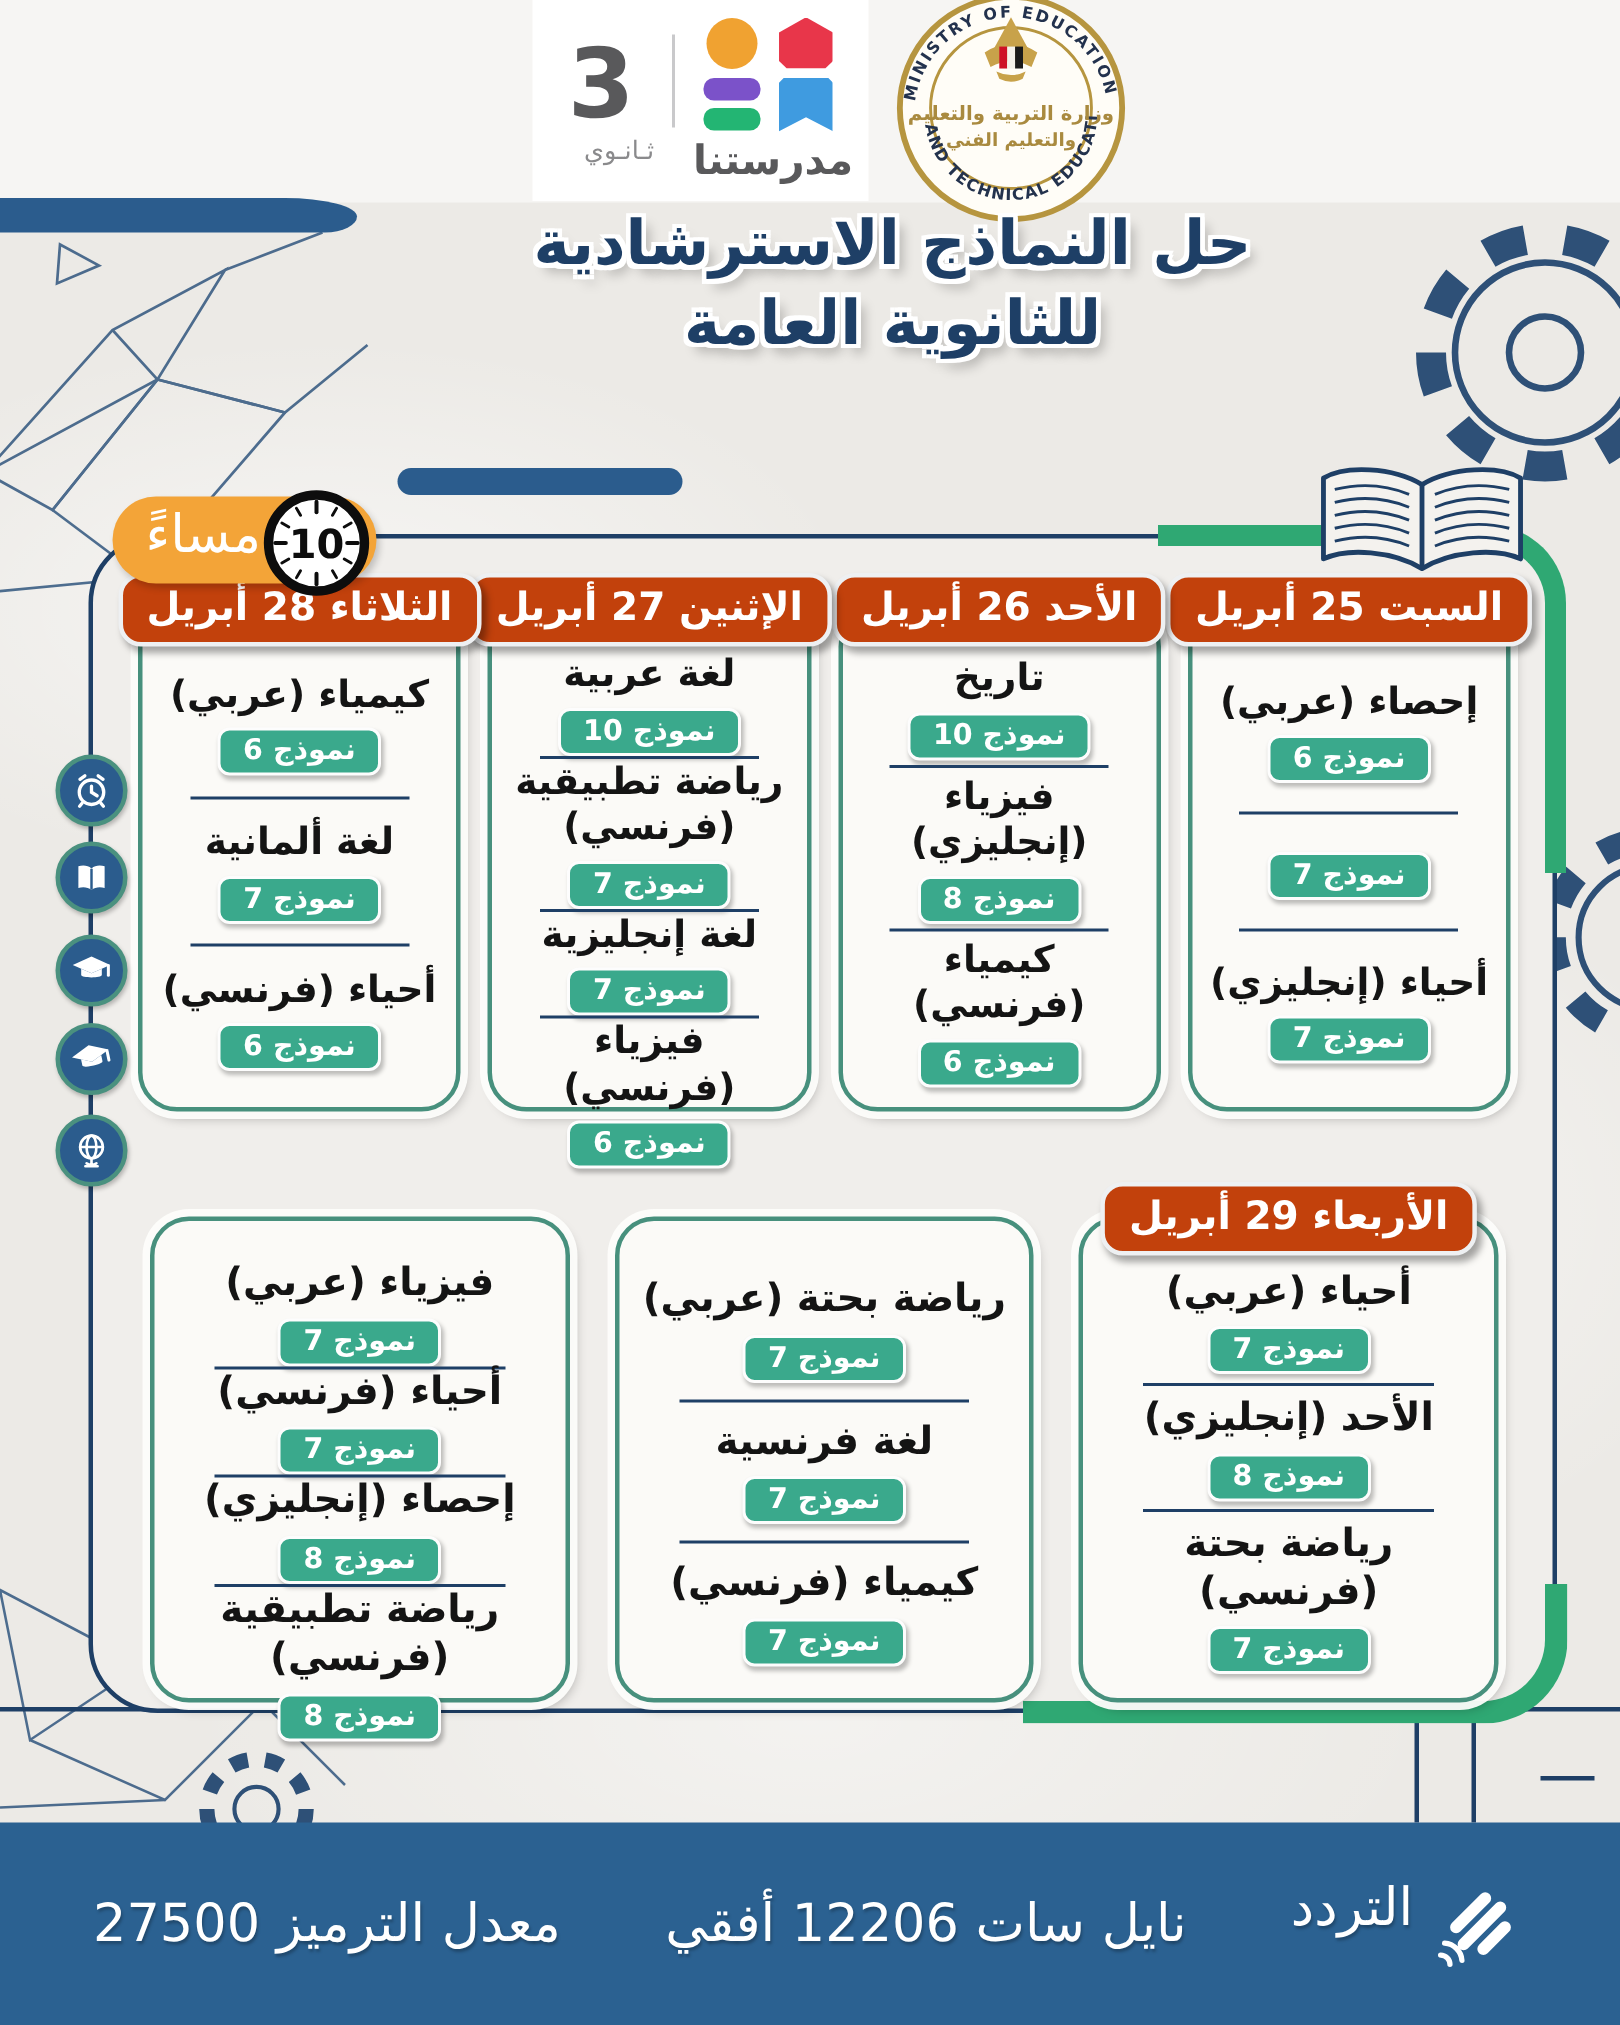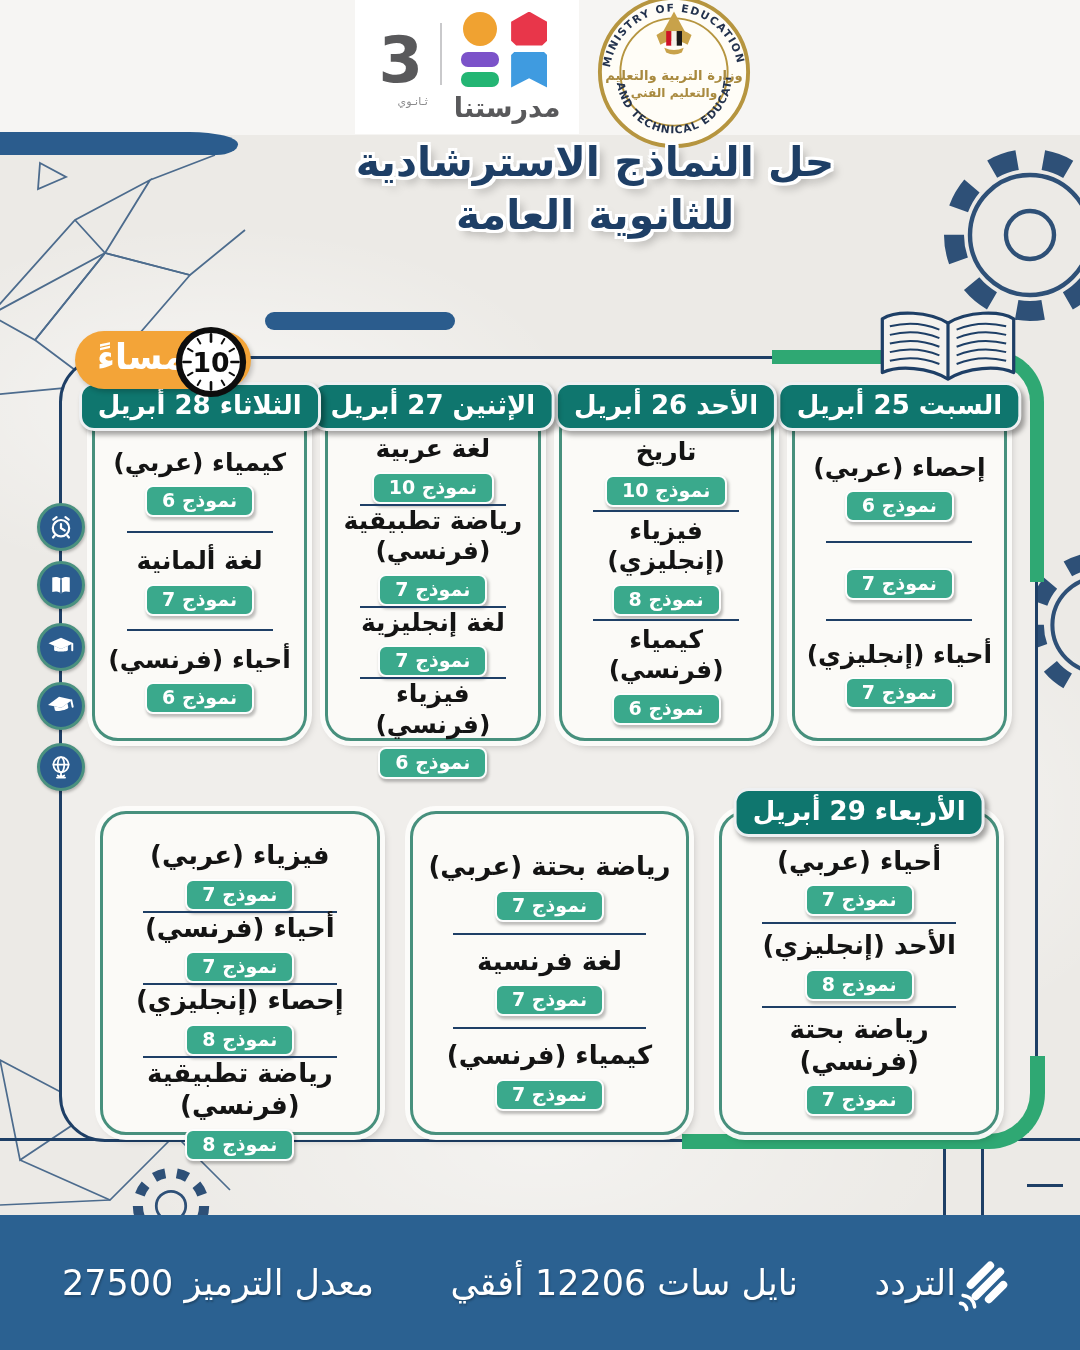--- a/index.html
+++ b/index.html
@@ -13,21 +13,21 @@
       #eceae6;
   }
   .abs{position:absolute;}
   
   .top-band{left:0;top:0;width:1080px;height:135px;background:#f6f5f3;}
   .swoosh{left:0;top:132px;width:238px;height:23px;background:#2b5c8d;
           border-top-right-radius:90px 23px;border-bottom-right-radius:40px 20px;}
   .logo-box{left:355px;top:0;width:224px;height:134px;background:#ffffff;display:flex;justify-content:center;align-items:center;gap:10px;}
   .logo-left{display:flex;flex-direction:column;align-items:center;line-height:1;}
   .logo-three{font-size:64px;font-weight:bold;color:#59595b;}
-  .logo-level{font-size:11px;color:#8a8a8c;letter-spacing:4px;margin-top:4px;margin-left:24px;}
+  .logo-level{font-size:17px;color:#8a8a8c;letter-spacing:4px;margin-top:4px;margin-left:24px;}
   .logo-divider{width:2px;height:62px;background:#c9c9cb;margin:0 2px 26px 2px;}
   .logo-right{display:flex;flex-direction:column;align-items:center;}
   .shape-grid{position:relative;width:92px;height:76px;}
   .sh{position:absolute;}
   .sh-circle{left:2px;top:0;width:34px;height:34px;border-radius:50%;background:#f0a231;}
   .sh-house{left:50px;top:0;width:36px;height:34px;background:#e8364a;
             clip-path:polygon(50% 0,100% 30%,100% 86%,86% 100%,14% 100%,0 86%,0 30%);}
   .sh-purple{left:0;top:40px;width:38px;height:15px;border-radius:7px;background:#7b52c9;}
   .sh-green{left:0;top:60px;width:38px;height:15px;border-radius:7px;background:#23b573;}
   .sh-bookmark{left:50px;top:40px;width:36px;height:36px;background:#3f9be0;
@@ -43,60 +43,60 @@
   }
   .banner{
     display:inline-block;margin-top:10px;background:#38699a;color:#fff;
     font-size:40px;font-weight:bold;padding:8px 30px 12px 30px;border-radius:20px;
     border:4px solid #eceff1;box-shadow:3px 5px 8px rgba(0,0,0,.3);
   }
   .banner-tail{left:265px;top:312px;width:190px;height:18px;background:#2b5c8d;border-radius:9px;z-index:1;}
   
   .time-pill{left:75px;top:331px;width:176px;height:58px;background:#f3a438;border-radius:29px;
     display:flex;align-items:center;z-index:6;box-shadow:2px 3px 5px rgba(0,0,0,.2);}
-  .time-period{color:#fff;font-size:35px;font-weight:bold;margin-left:22px;margin-top:-6px;}
+  .time-period{color:#fff;font-size:35px;font-weight:normal;margin-left:22px;margin-top:-6px;}
   .time-clock{left:171px;top:322px;width:80px;height:80px;z-index:7;}
   
   .board{left:59px;top:356px;width:979px;height:786px;background:#f0eeeb;
     border:3.5px solid #1e3f66;border-radius:46px;box-sizing:border-box;z-index:2;}
   .corner-tr{position:absolute;top:-9px;right:-9px;width:258px;height:218px;
     border-top:14px solid #2fa873;border-right:14px solid #2fa873;border-top-right-radius:52px;
     border-left:none;border-bottom:none;pointer-events:none;}
   .corner-br{position:absolute;bottom:-10px;right:-10px;width:348px;height:78px;
     border-bottom:15px solid #2fa873;border-right:15px solid #2fa873;border-bottom-right-radius:56px;pointer-events:none;}
   .board-inner{position:absolute;inset:0;padding:20px 28px 14px 30px;box-sizing:border-box;}
   .cards-row{display:flex;gap:18px;}
   .row2{margin-top:44px;gap:30px;padding:0 8px;}
   .day-card{flex:1;position:relative;margin-top:26px;background:#fbfaf7;
     border:3px solid #47907d;border-radius:26px;
     box-shadow:0 0 0 5px rgba(253,253,251,.95),3px 4px 8px rgba(0,0,0,.28);}
   .row1 .day-card{height:330px;}
   .row2 .day-card{height:318px;}
   .day-pill{position:absolute;top:-26px;left:50%;transform:translateX(-50%);
-    background:#0f766e;color:#fff;font-size:26px;font-weight:bold;white-space:nowrap;
+    background:#c2410c;color:#fff;font-size:26px;font-weight:bold;white-space:nowrap;
     padding:5px 16px 8px 16px;border-radius:15px;border:3px solid #eef0f2;
     box-shadow:3px 4px 5px rgba(0,0,0,.35);z-index:2;}
   .subjects{height:100%;display:flex;flex-direction:column;justify-content:space-evenly;
     align-items:center;padding:26px 6px 10px 6px;box-sizing:border-box;}
   .subject{text-align:center;}
   .s-name{font-size:25px;font-weight:bold;color:#141414;line-height:1.22;}
   .row2 .s-name{font-size:26px;}
   .badge{display:inline-block;margin-top:7px;background:#3aa98c;color:#fff;
     font-size:19px;font-weight:bold;padding:2px 15px 4px 15px;border-radius:8px;
     border:2px solid #fdfdfd;box-shadow:1.5px 2.5px 3px rgba(0,0,0,.25);}
   .divider{width:74%;border-top:2px solid #1e3f66;margin:0 auto;}
   
   .side-icon{position:absolute;width:48px;height:48px;border-radius:50%;background:#2b5c8d;
     border:3px solid #4a917f;box-sizing:border-box;display:flex;align-items:center;justify-content:center;
     left:37px;z-index:4;box-shadow:1px 2px 3px rgba(0,0,0,.25);}
   
   .footer{left:0;top:1215px;width:1080px;height:135px;background:#2b6191;z-index:5;
     display:flex;align-items:center;justify-content:space-between;box-sizing:border-box;padding:0 62px;}
   .footer span{color:#fff;font-size:35px;font-weight:normal;text-shadow:1px 2px 2px rgba(0,0,0,.25);}
-  .freq-group{display:flex;align-items:center;}
+  .freq-group{display:flex;gap:14px;}
   
   .deco{pointer-events:none;}
   .vline{width:2.5px;background:#1e3f66;}
   .hline{height:2.5px;background:#1e3f66;}
 </style>
 </head>
 <body>
 
 <svg class="abs deco" style="left:0;top:135px;" width="280" height="300" viewBox="0 0 280 300">
   <g fill="none" stroke="#31567e" stroke-width="1.8" opacity="0.85">

